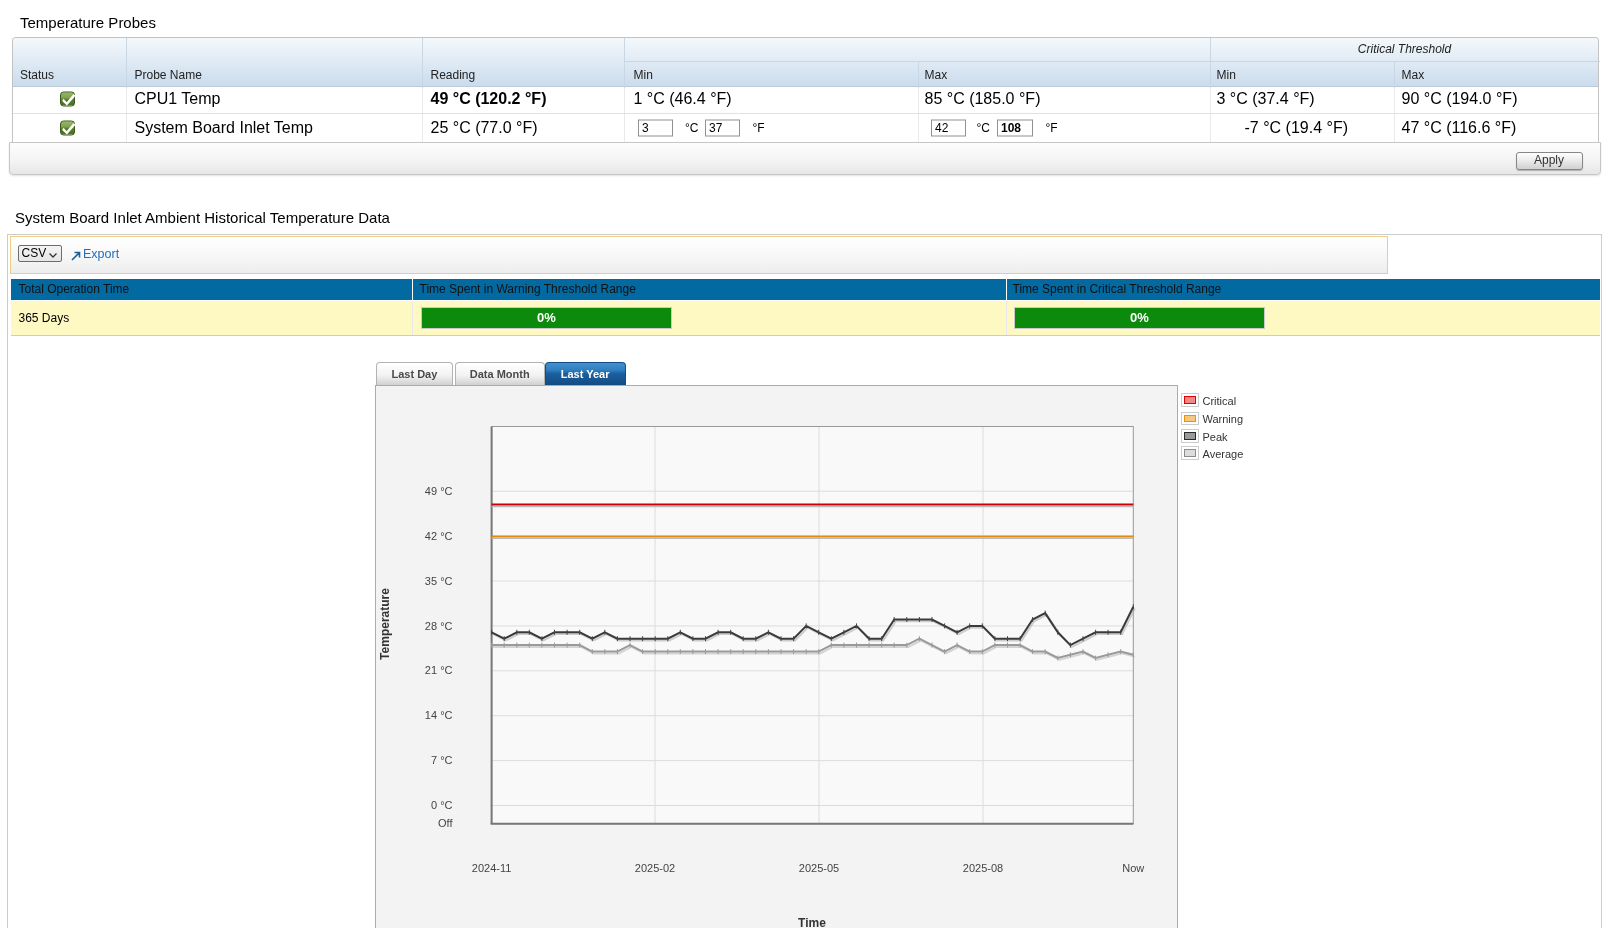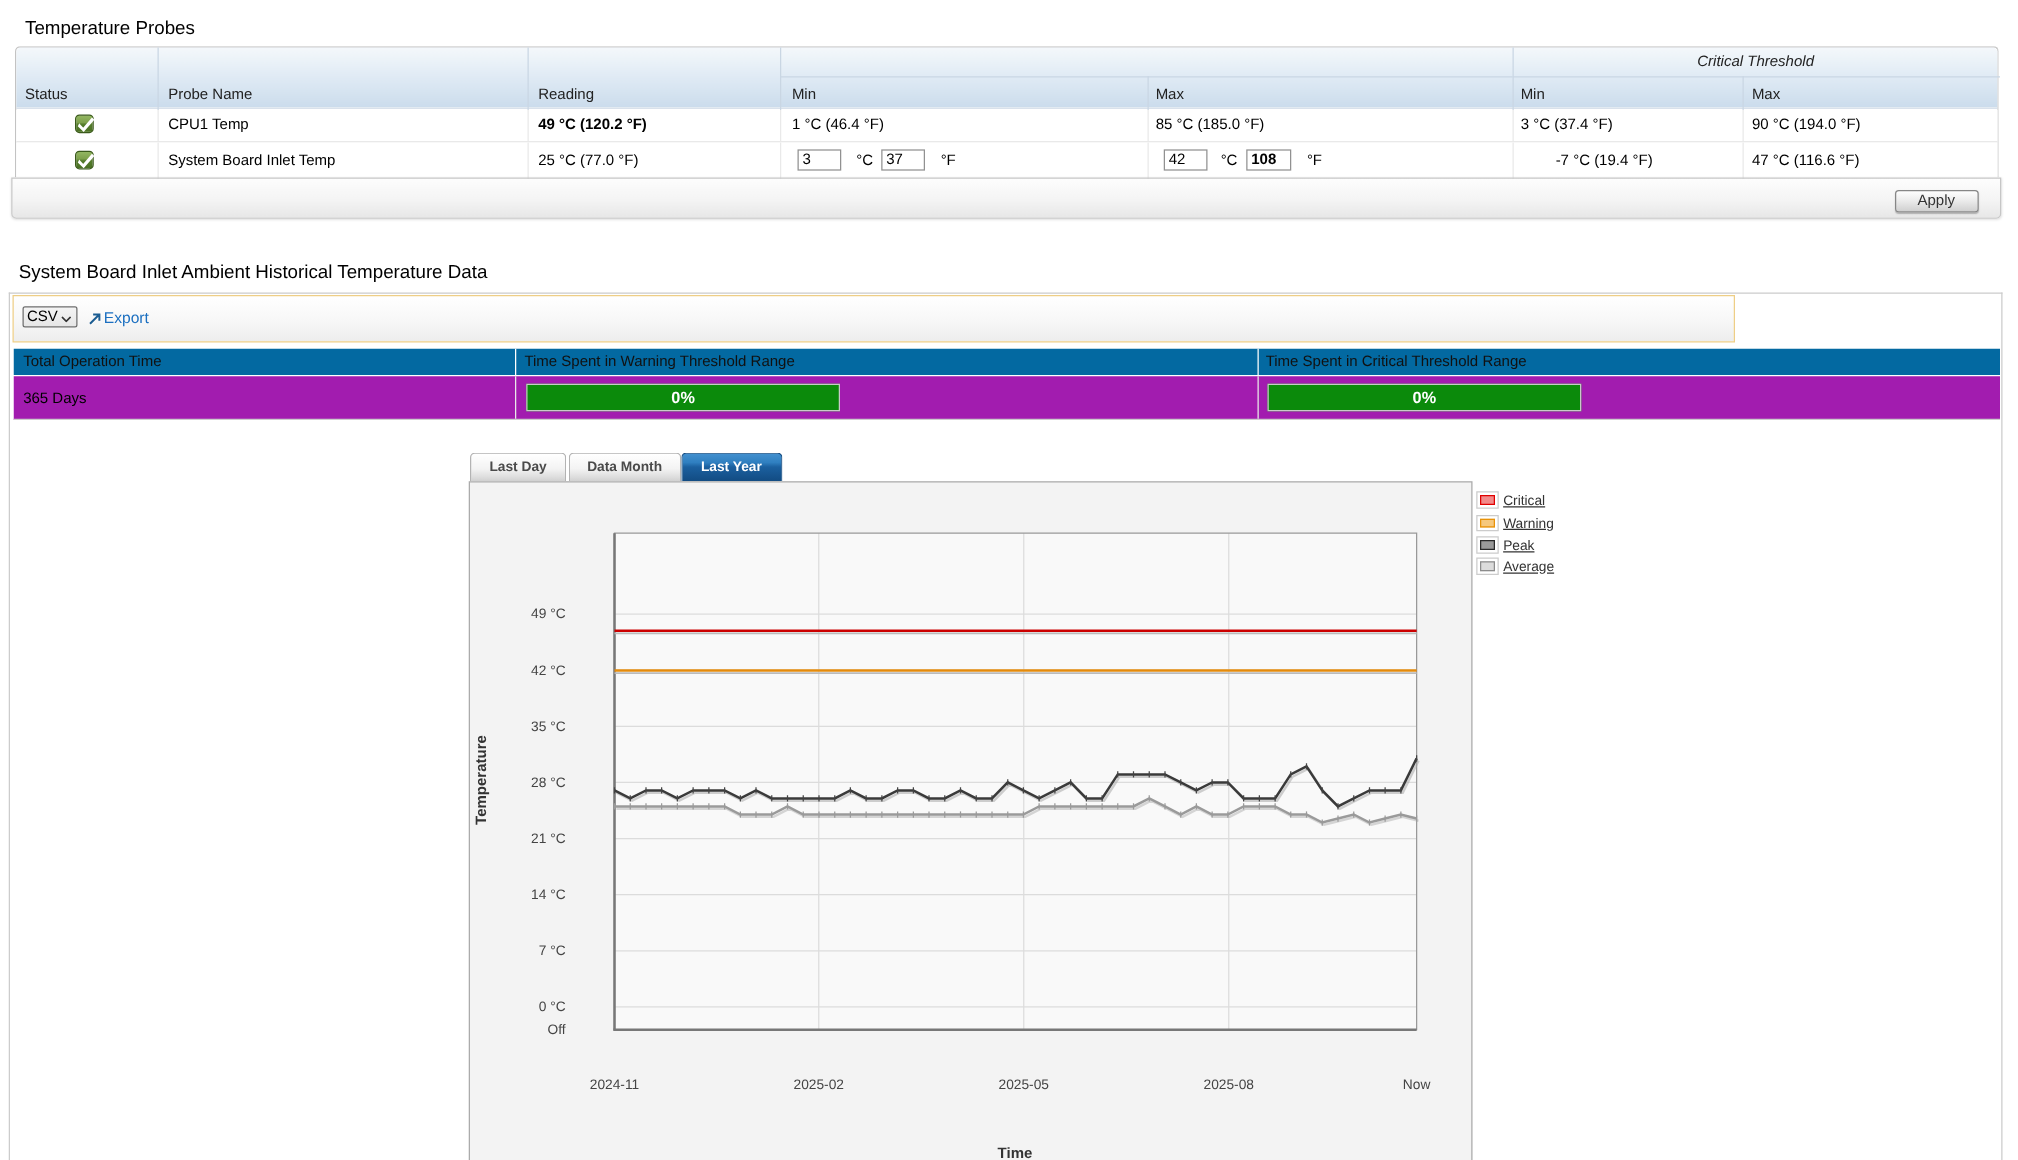--- a/index.html
+++ b/index.html
@@ -7,46 +7,46 @@
 
 .tblbody { left:11.5px; top:36.5px; width:1587.5px; height:105.5px; border:1px solid #c3c3c3; border-bottom:none; border-radius:4px 4px 0 0; background:#fff; }
 .thead { left:0; top:0; width:100%; height:49.5px; background:linear-gradient(#f4f8fb, #dfeaf4 50%, #cbdcec 100%); border-radius:4px 4px 0 0; border-bottom:1px solid #bccadb; }
 .hcell { position:absolute; font-size:12px; color:#222; }
 .gsep { position:absolute; top:23px; height:27px; width:1px; background:#c9d6e3; }
 .gsepf { position:absolute; top:0; height:50px; width:1px; background:#c9d6e3; }
 .ghline { position:absolute; top:23px; height:1px; background:#c9d6e3; }
 .glabel { position:absolute; top:4px; font-size:12px; font-style:italic; color:#222; text-align:center; }
 .trow { position:absolute; width:100%; background:#fff; }
 .bsep { position:absolute; top:0; width:1px; height:100%; background:#e9e9e9; }
-.cell { position:absolute; font-size:12px; color:#000; top:50%; transform:translateY(calc(-50% - 1px)); white-space:nowrap; }
+.cell { position:absolute; font-size:16px; color:#000; top:50%; transform:translateY(calc(-50% - 1px)); white-space:nowrap; }
 .check { position:absolute; width:15.5px; height:15px; border-radius:3.5px; background:linear-gradient(#93b762 0%, #7da04b 44%, #557d2c 52%, #4a7123 100%); border:1px solid #3a5a1b; top:50%; left:47px; transform:translateY(calc(-50% - 1px)); }
 .check svg { position:absolute; left:0; top:0; }
 .inp { position:absolute; height:17px; border:1px solid #919191; background:#fff; font-size:12px; font-family:"Liberation Sans",sans-serif; padding:0 0 0 3px; top:50%; transform:translateY(calc(-50% - 1px)); }
 .unit { position:absolute; font-size:12px; color:#000; top:50%; transform:translateY(calc(-50% - 1px)); }
 .tfoot { left:9px; top:142.2px; width:1591.5px; height:33.3px; background:linear-gradient(#fdfdfd,#f4f4f4 55%,#e7e7e7); border:1px solid #c6c6c6; border-radius:0 0 4px 4px; box-shadow:0 1px 2px rgba(0,0,0,0.12); }
 .applybtn { position:absolute; left:1505.5px; top:9px; width:67px; height:17.5px; border:1px solid #868686; border-radius:3px; background:linear-gradient(#fefefe,#ececec 45%,#d0d0d0); font-size:12px; color:#333; text-align:center; line-height:15.5px; box-shadow:0 1px 1px rgba(0,0,0,0.25); }
 
 .sect2 { left:7px; top:233.5px; width:1594.5px; height:694.5px; border:1px solid #cccccc; border-bottom:none; background:#fff; }
 .toolbar { position:absolute; left:1.5px; top:1.5px; width:1378px; height:37.5px; border:1px solid #eece86; background:linear-gradient(#ffffff,#f7f7f7 55%,#ededed); }
 .csvsel { position:absolute; left:7px; top:8px; width:44px; height:17px; border:1px solid #6d6d6d; border-radius:2px; background:linear-gradient(#f4f4f4,#e6e6e6); font-size:12px; color:#000; line-height:15px; padding-left:3px; }
 .exportlnk { position:absolute; left:72.5px; top:10px; font-size:12.5px; color:#1b6fc0; }
 .t2head { position:absolute; left:2.5px; top:44px; width:1589.5px; height:21.5px; background:#0369a1; }
 .t2hcell { position:absolute; top:50%; transform:translateY(-50%); font-size:12px; color:#111; }
 .t2sep { position:absolute; top:0; width:1px; height:100%; background:#fff; }
-.t2row { position:absolute; left:2.5px; top:66.5px; width:1589.5px; height:34.5px; background:#a21caf; border-bottom:1px solid #ccc; }
+.t2row { position:absolute; left:2.5px; top:66.5px; width:1589.5px; height:34.5px; background:#fef9c3; border-bottom:1px solid #ccc; }
 .t2bsep { position:absolute; top:0; width:1px; height:100%; background:#e9e9e9; }
 .gbar { position:absolute; top:6px; width:251px; height:22px; background:#0b8a0b; border:1px solid #c9c9c9; color:#fff; font-size:13px; font-weight:bold; text-align:center; line-height:20px; }
 
 .tab { position:absolute; height:23px; border:1px solid #b3b3b3; border-bottom:none; border-radius:4px 4px 0 0; background:linear-gradient(#ffffff,#f3f3f3 55%,#dddddd 85%,#d0d0d0); font-size:11px; font-weight:bold; color:#4a4a4a; text-align:center; }
 .tabactive { background:linear-gradient(#4390cf 0%,#2f7fc0 32%,#1b609f 48%,#124b82 100%); color:#fff; border-color:#134c83; }
 .tabtxt { display:block; margin-top:5px; }
 .chartbox { position:absolute; left:366.6px; top:150.8px; width:803.2px; height:543.7px; background:#f3f3f3; border:1px solid #ababab; }
 .legswatch { position:absolute; left:1173px; width:18px; height:13.5px; background:#fff; border:1px solid #ccc; }
 .legin { position:absolute; left:2px; top:2px; right:2px; bottom:2px; }
-.leglbl { position:absolute; left:1194.5px; font-size:11px; color:#333;text-decoration:underline; }
+.leglbl { position:absolute; left:1194.5px; font-size:11px; color:#333; }
 </style></head>
 <body>
 <div class="abs h1" style="left:20px; top:14px;">Temperature Probes</div>
 
 <div class="abs tblbody">
   <div class="abs thead">
     <div class="hcell" style="left:7.5px; top:30px;">Status</div>
     <div class="hcell" style="left:122px; top:30px;">Probe Name</div>
     <div class="hcell" style="left:418px; top:30px;">Reading</div>
     <div class="hcell" style="left:621px; top:30px;">Min</div>

